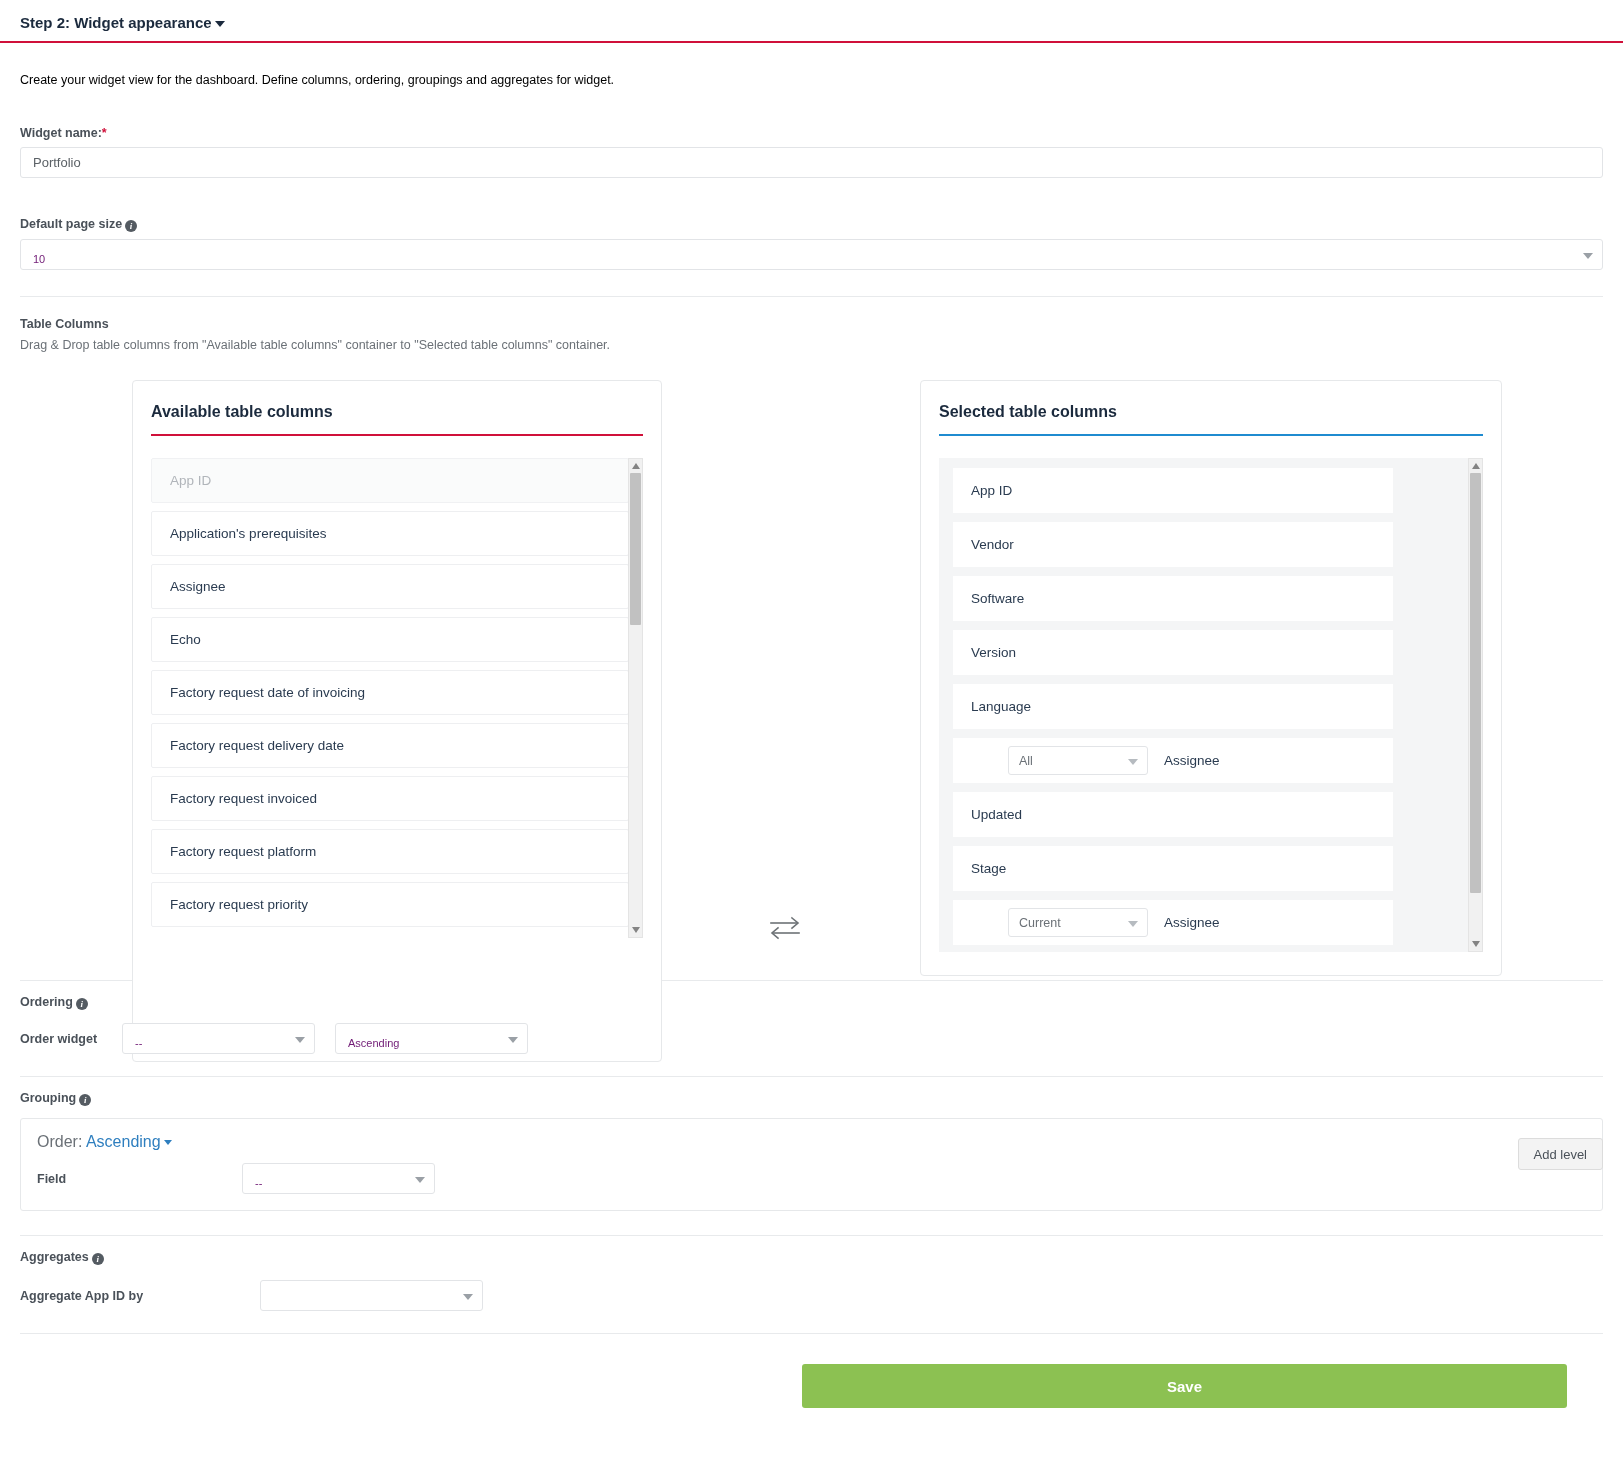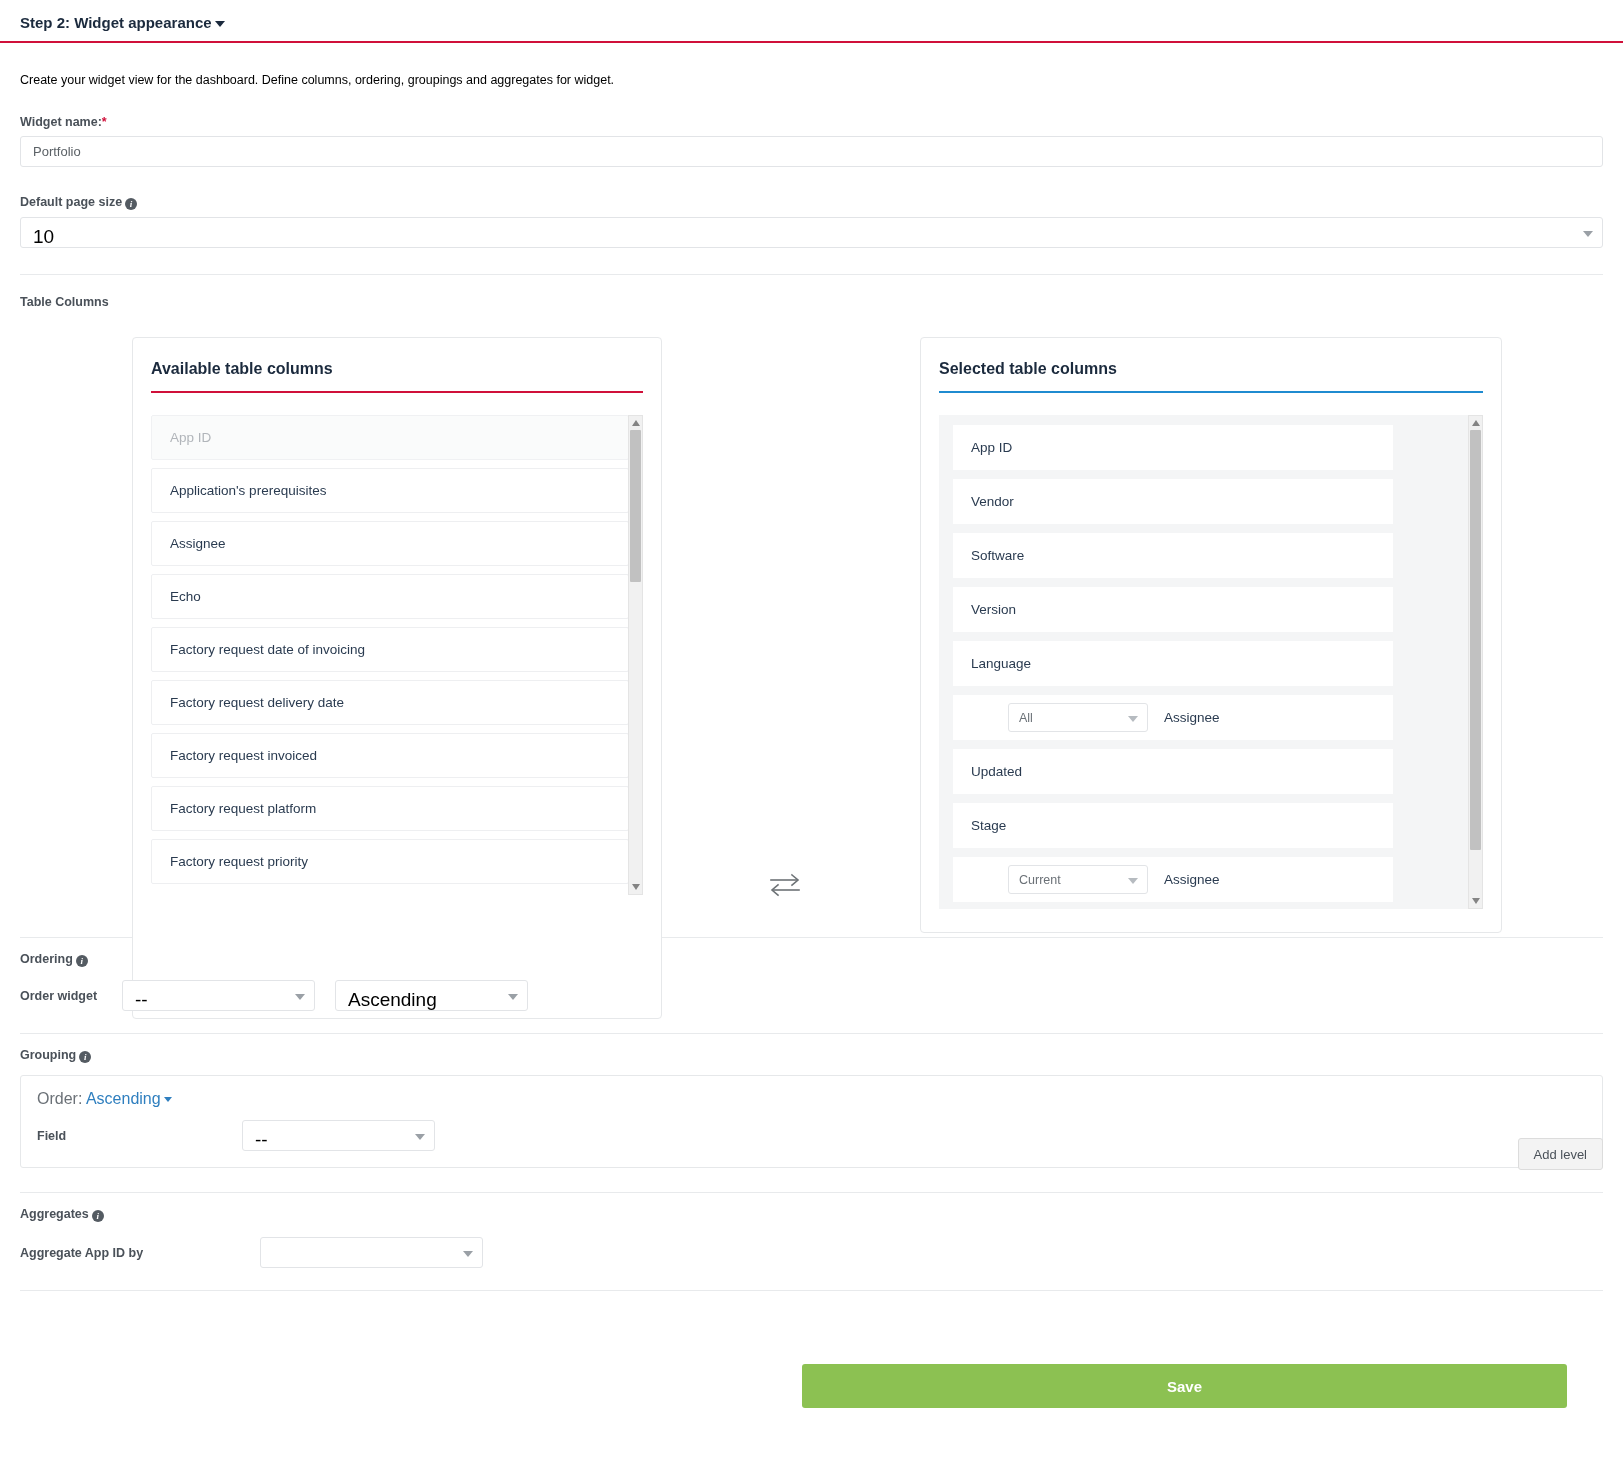--- a/index.html
+++ b/index.html
@@ -39,21 +39,21 @@
     border-top: 6px solid #1b2a3d;
   }
 
   .intro {
     padding: 30px 20px 0 20px;
     font-size: 12.5px;
     color: #000000;
   }
 
   
-  .field-block { padding: 0 20px; margin-top: 28px; }
+  .field-block { padding: 0 20px; margin-top: 39px; }
   .field-label {
     font-size: 12.5px;
     font-weight: bold;
     color: #4a5159;
     margin-bottom: 7px;
     display: block;
   }
   .req-star { color: #d0103a; font-weight: bold; }
   .info-icon {
     display: inline-block;
@@ -81,22 +81,22 @@
     font-family: "Liberation Sans", sans-serif;
     background: #ffffff;
     outline: none;
   }
   .select-wrap { position: relative; display: inline-block; }
   .select-box {
     height: 31px;
     border: 1px solid #e2e4e7;
     border-radius: 3px;
     background: #ffffff;
-    font-size: 19px;
-    color: #000000;
+    font-size: 11px;
+    color: #701a75;
     display: flex;
     align-items: center;
     padding: 8px 26px 0 12px;
     position: relative;
   }
   .select-box.full { width: 100%; }
   .sel-caret {
     position: absolute;
     right: 9px; top: 50%;
     margin-top: -2px;
@@ -329,20 +329,21 @@
         <span>10</span>
         <span class="sel-caret"></span>
       </div>
     </div>
   </div>
 
   <div class="divider"></div>
 
   <div class="tc-head">
     <div class="tc-title">Table Columns</div>
+    <div class="tc-sub">Drag &amp; Drop table columns from "Available table columns" container to "Selected table columns" container.</div>
   </div>
 
   <div class="panels">
 
     <div class="panel panel-left">
       <div class="panel-title">Available table columns</div>
       <div class="panel-rule rule-red"></div>
       <div class="list-scroll list-left">
         <div class="list-item muted">
             <span>App ID</span>

